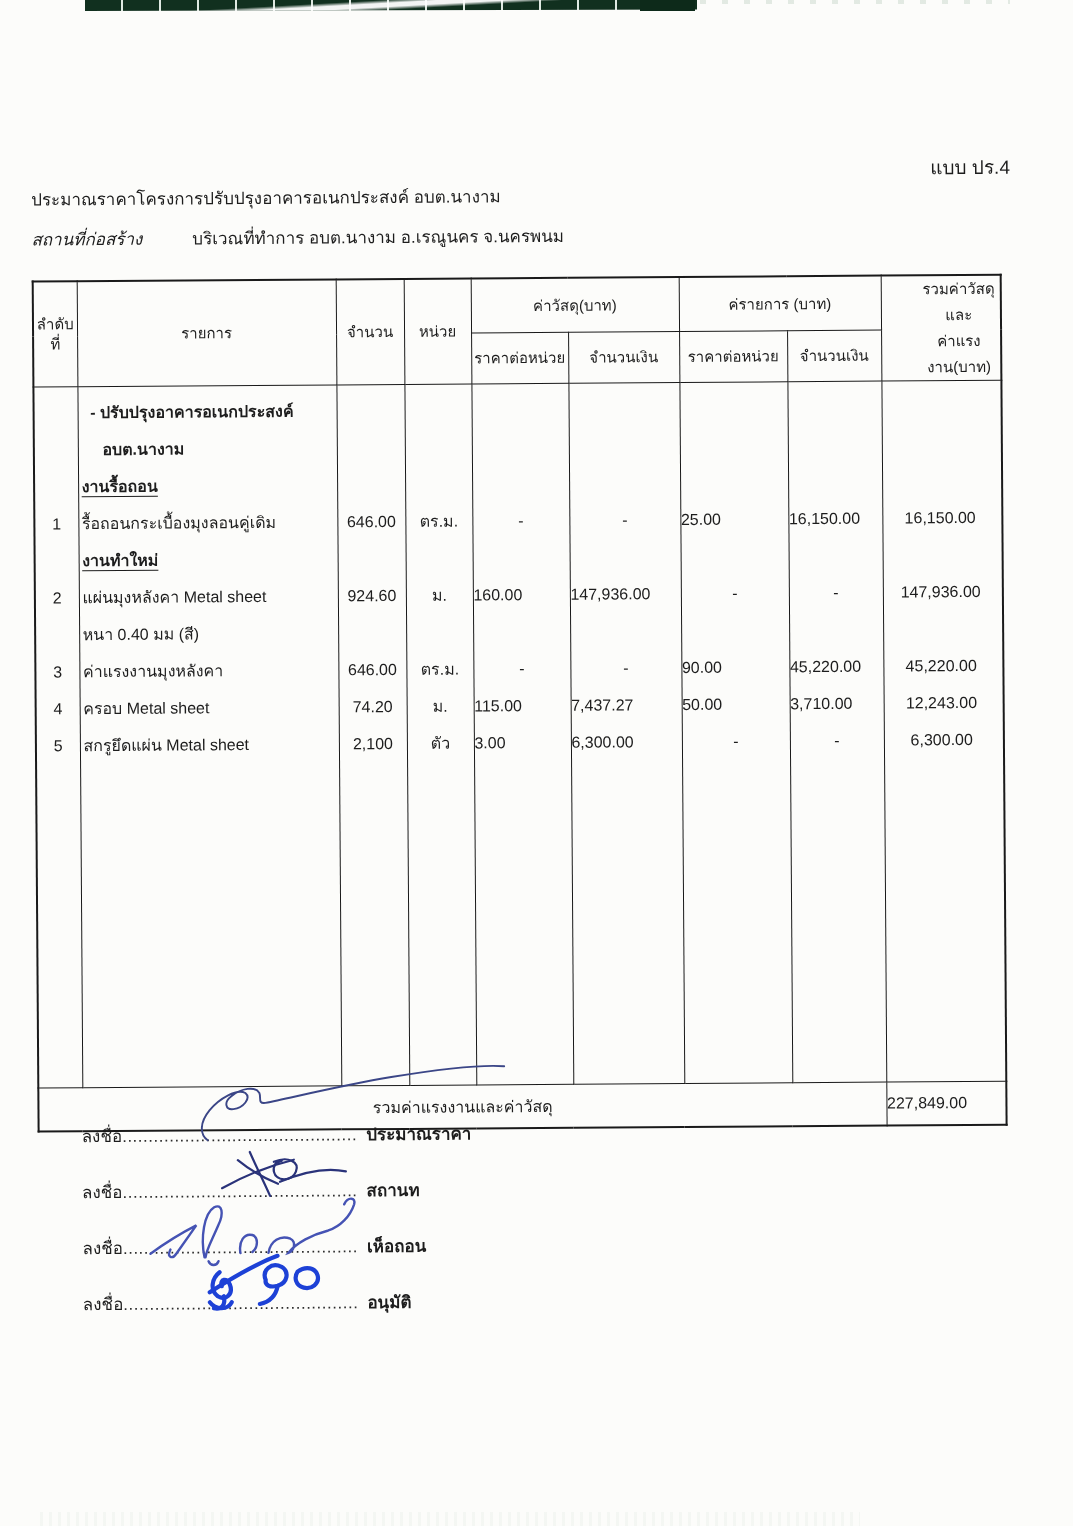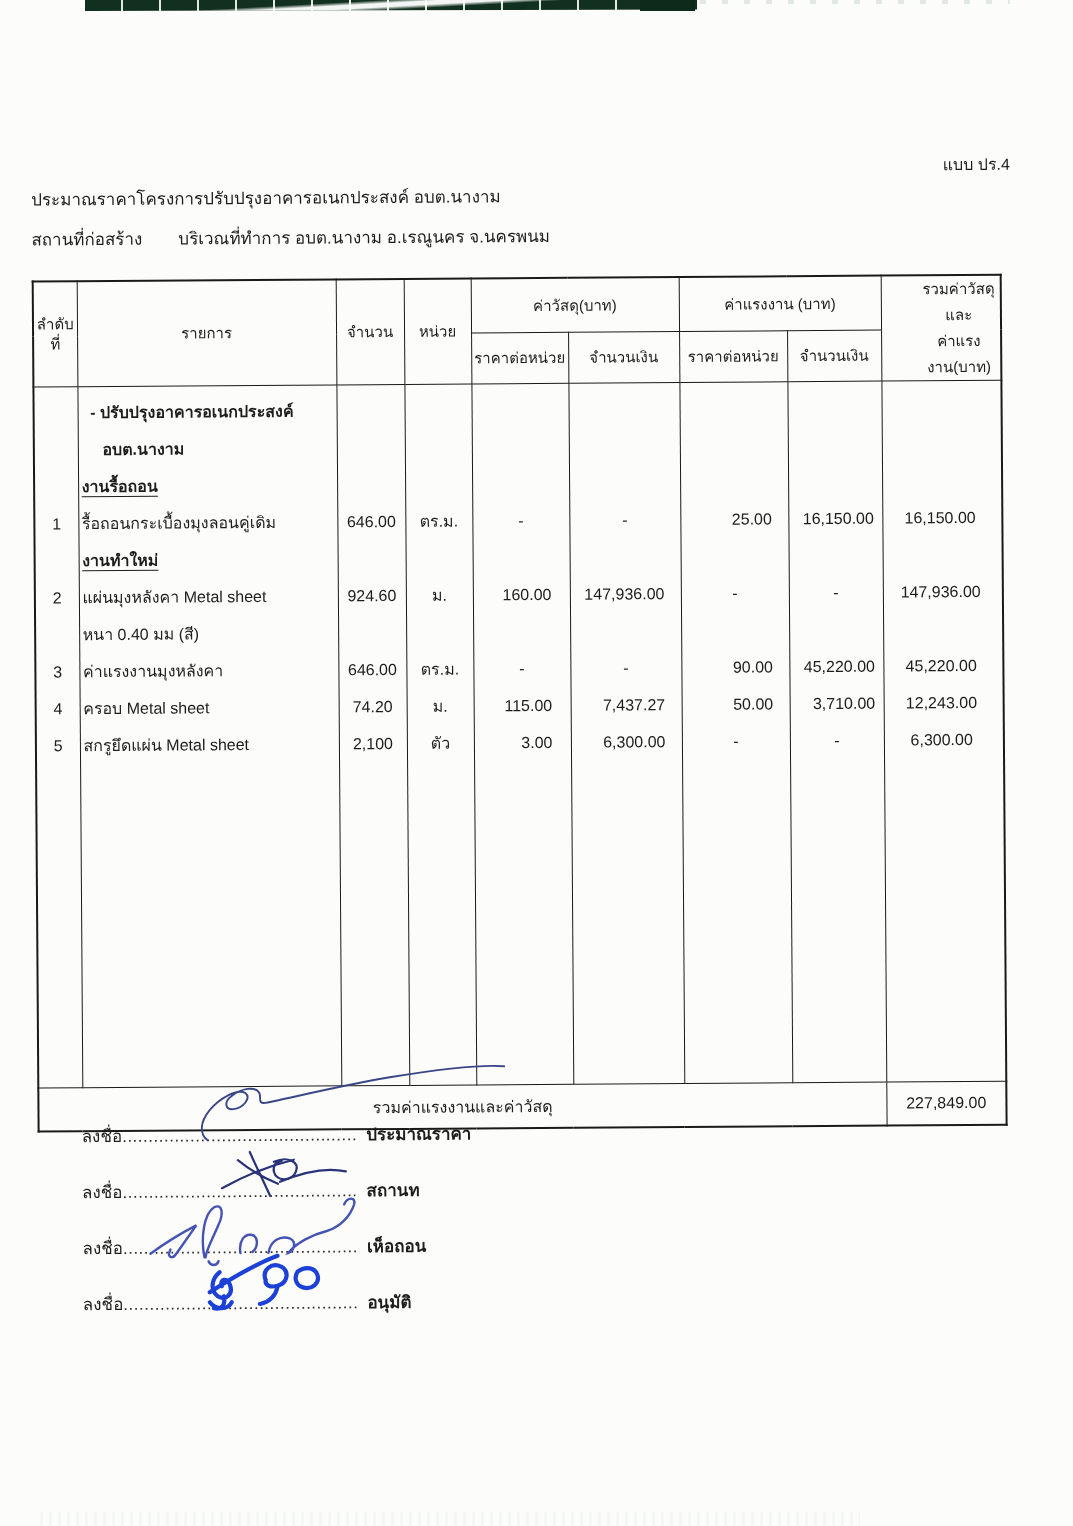--- a/index.html
+++ b/index.html
@@ -24,24 +24,24 @@
   .scan-speck{
     position:absolute;left:700px;top:0;width:310px;height:4px;
     background:repeating-linear-gradient(90deg,rgba(110,150,120,.18) 0 6px,transparent 6px 22px);
   }
   .bottom-speckle{
     position:absolute;left:40px;bottom:0;width:820px;height:14px;opacity:.5;
     background:repeating-linear-gradient(90deg,rgba(140,175,150,.14) 0 3px,transparent 3px 9px);
   }
   
   .sheet{position:absolute;inset:0;transform:rotate(-0.4deg);transform-origin:50% 40%;}
-  .form-code{position:absolute;top:155px;right:60px;font-size:16px;}
+  .form-code{position:absolute;top:155px;right:60px;font-size:19px;}
   .doc-title{position:absolute;left:34px;top:182px;font-size:17px;}
   .doc-location{position:absolute;left:34px;top:222px;font-size:17px;}
-  .doc-location .loc-label{margin-right:36px;}
+  .doc-location .loc-label{margin-right:50px;font-style:italic;}
   
   table.etable{
     position:absolute;left:34px;top:277px;width:968px;
     border-collapse:collapse;table-layout:fixed;
     font-size:16px;
   }
   .etable th,.etable td{border:1.5px solid #1a1a1a;padding:0;font-weight:normal;}
   .etable{border:2px solid #1a1a1a;}
   .etable thead th{font-size:15px;text-align:center;vertical-align:middle;}
   .h-row1 th{height:33px;}
@@ -50,30 +50,30 @@
   th.cell-total-head div{line-height:26px;margin-left:36px;}
   .etable tbody td{height:700px;vertical-align:top;}
   .colstack{padding-top:7px;}
   .bline{height:37px;line-height:37px;font-size:16px;white-space:nowrap;overflow:visible;}
   .bline.bold{font-weight:bold;}
   .bline.uline{text-decoration:underline;text-decoration-thickness:1.4px;text-underline-offset:4px;}
   .c-left{text-align:left;padding-left:3px;}
   .ind1{padding-left:12px;}
   .ind2{padding-left:24px;}
   .c-center{text-align:center;}
-  .c-money{text-align:right;}
+  .c-money{}
   .c-dash{text-align:center;}
   #col-mat-unit .c-money{padding-right:18px;}
   #col-mat-amt .c-money{padding-right:16px;}
   #col-lab-unit .c-money{padding-right:16px;}
   #col-lab-amt .c-money{padding-right:8px;}
   #col-total .c-money{text-align:center;padding-right:4px;}
   .etable tfoot td{height:42px;font-size:16px;}
   td.foot-label{text-align:center;}
-  td.foot-total{text-align:center;}
+  td.foot-total{}
   
   .sig-block{position:absolute;left:78px;top:1122px;width:520px;}
   .sig-row{height:56px;font-size:17px;line-height:24px;}
   .sig-row .dots{letter-spacing:.5px;color:#2a2a2a;}
   .sig-row .role{margin-left:9px;font-weight:bold;}
   .sig-ink{position:absolute;pointer-events:none;}
 </style>
 </head>
 <body>
 
@@ -105,21 +105,21 @@
     <thead>
       <tr class="h-row1">
         <th rowspan="2" class="two-line">
           <div>ลำดับ</div>
           <div>ที่</div>
         </th>
         <th rowspan="2">รายการ</th>
         <th rowspan="2">จำนวน</th>
         <th rowspan="2">หน่วย</th>
         <th colspan="2">ค่าวัสดุ(บาท)</th>
-        <th colspan="2">ค่าแรงงาน (บาท)</th>
+        <th colspan="2">ค่รายการ (บาท)</th>
         <th rowspan="2" class="two-line cell-total-head">
           <div>รวมค่าวัสดุและ</div>
           <div>ค่าแรงงาน(บาท)</div>
         </th>
       </tr>
       <tr class="h-row2">
         <th>ราคาต่อหน่วย</th>
         <th>จำนวนเงิน</th>
         <th>ราคาต่อหน่วย</th>
         <th>จำนวนเงิน</th>

